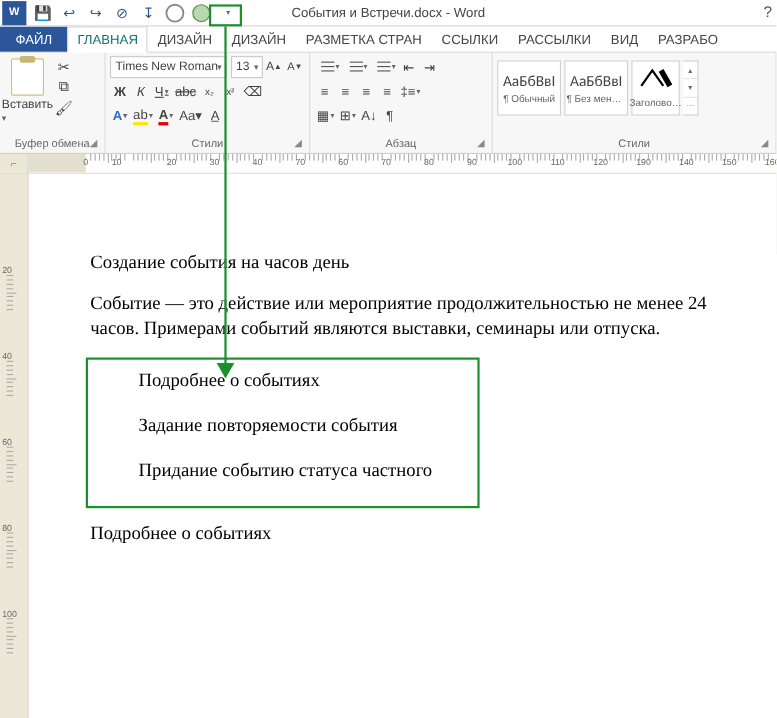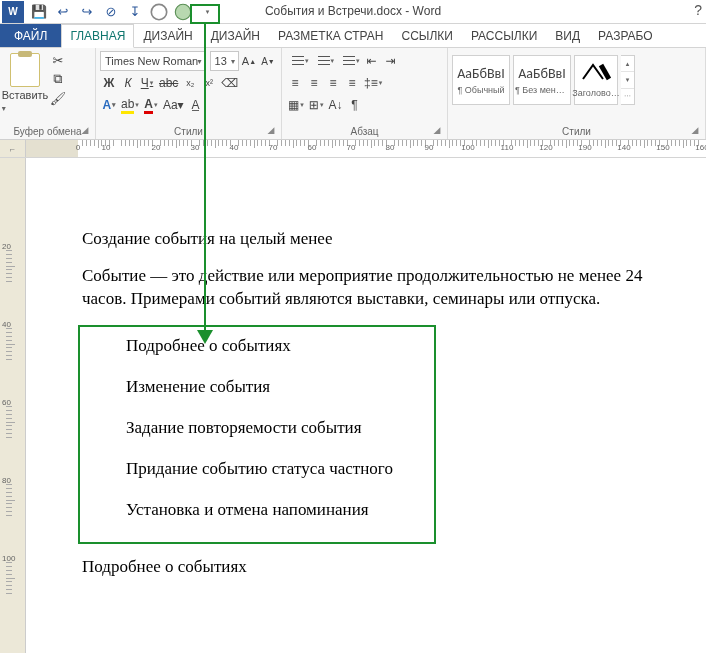--- a/index.html
+++ b/index.html
@@ -672,28 +672,26 @@
       <div class="vtick" style="top: 411.7px;"></div>
       <div class="vtick" style="top: 415.6px;"></div>
       <div class="vtick" style="top: 419.5px; width: 9px;"></div>
       <div class="vtick" style="top: 423.4px;"></div>
       <div class="vtick" style="top: 427.3px;"></div>
       <div class="vtick" style="top: 431.2px;"></div>
       <div class="vtick" style="top: 435.1px;"></div>
     </div>
   <div class="page-wrap">
     <div class="page doc-text">
-      <p>Создание события на целый менее</p>
+      <p>Создание события на часов день</p>
       <p>Событие — это действие или мероприятие продолжительностью не менее 24 часов. Примерами событий являются выставки, семинары или отпуска.</p>
       <div class="toc-box">
         <p class="toc-item">Подробнее о событиях</p>
-        <p class="toc-item">Изменение события</p>
         <p class="toc-item">Задание повторяемости события</p>
         <p class="toc-item">Придание событию статуса частного</p>
-        <p class="toc-item">Установка и отмена напоминания</p>
       </div>
       <p>Подробнее о событиях</p>
     </div>
   </div>
 </div>
 
 <div class="arrow-box"></div>
 <div class="arrow-line"></div>
 <div class="arrow-head"></div>
 

